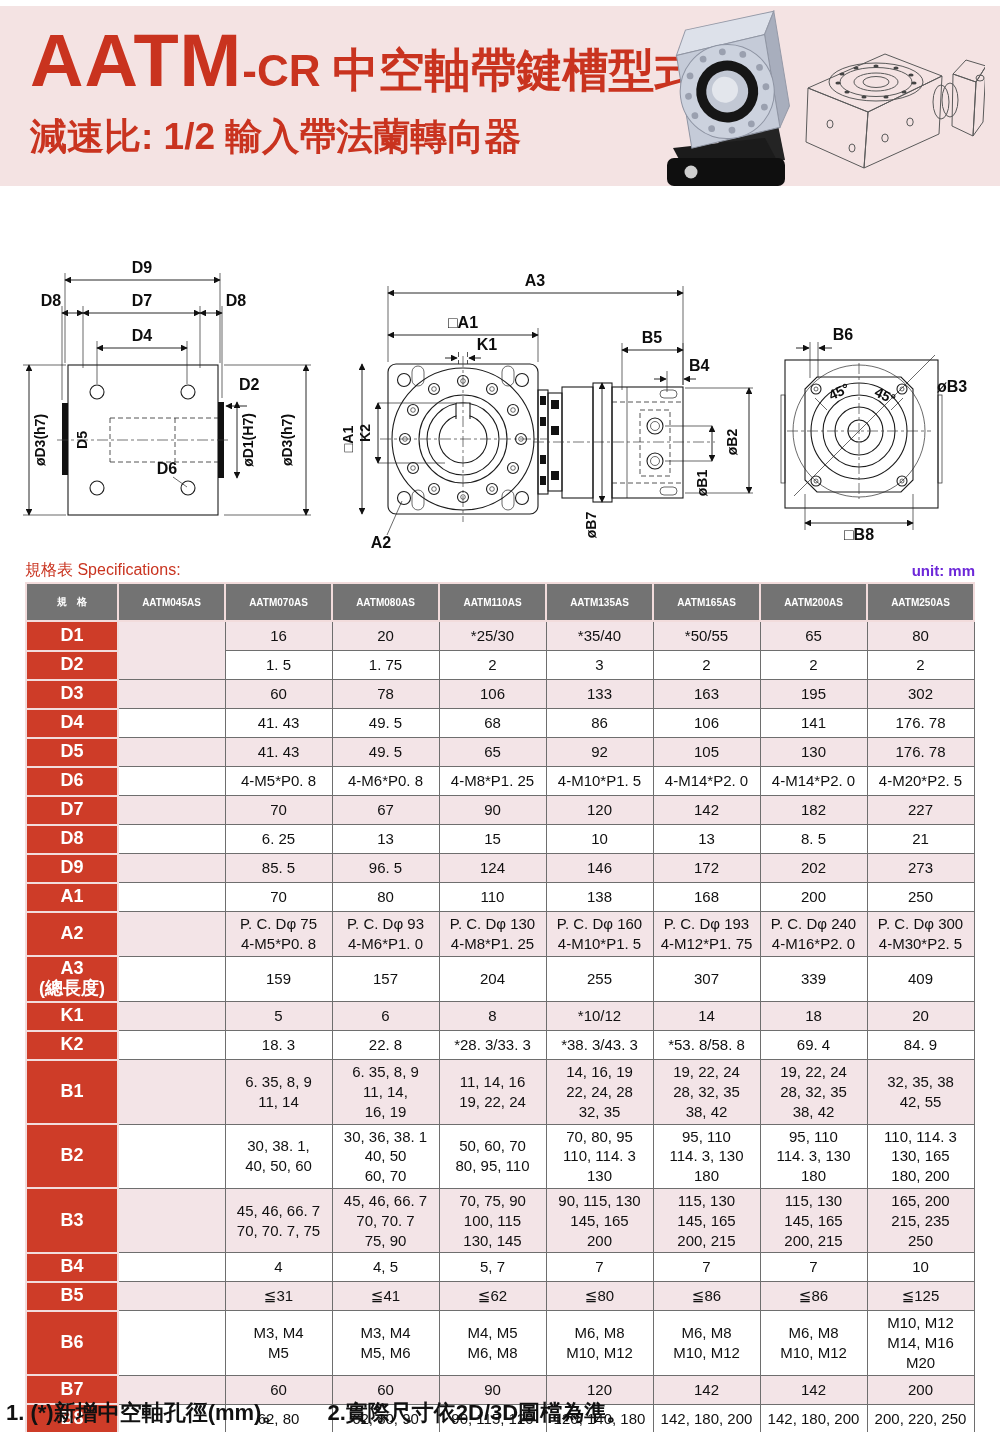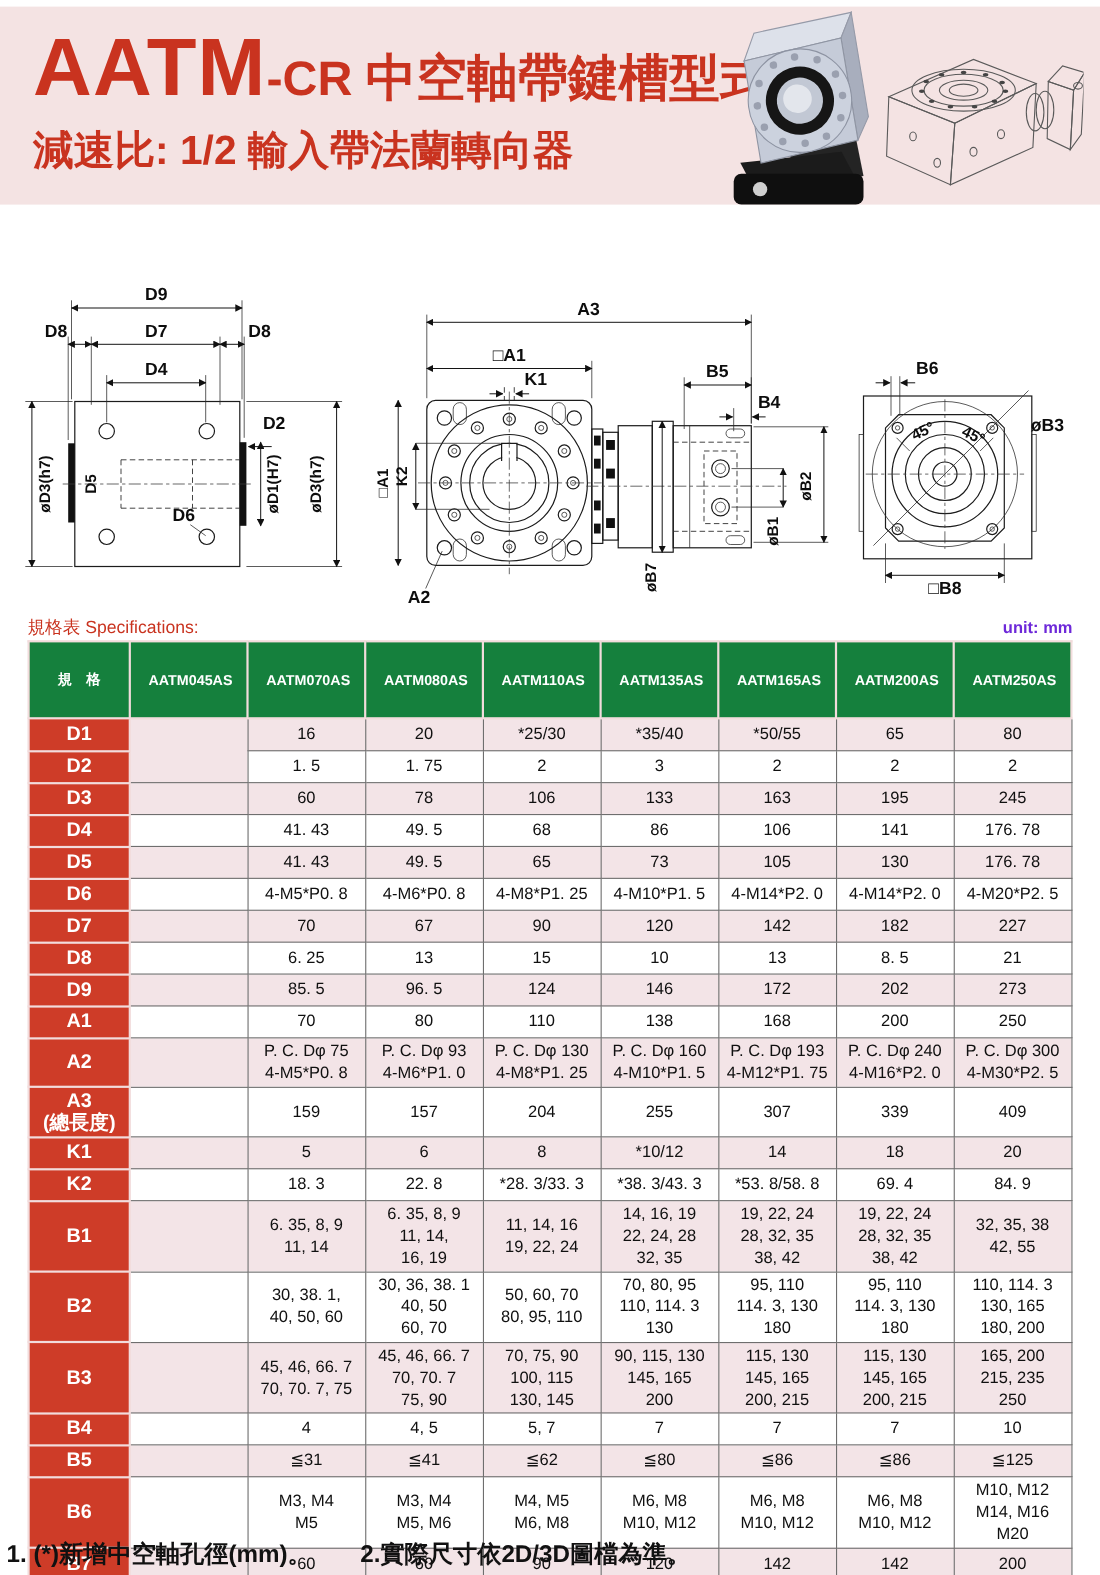--- a/index.html
+++ b/index.html
@@ -25,22 +25,22 @@
   .thin{stroke:#2a2a2a;stroke-width:0.7;fill:none;}
   .dash{stroke:#2a2a2a;stroke-width:0.8;fill:none;stroke-dasharray:5 3;}
   .cl{stroke:#3a3a3a;stroke-width:0.7;fill:none;stroke-dasharray:11 3 3 3;}
   .dim{stroke:#111;stroke-width:0.9;fill:none;}
   .blk{fill:#111;stroke:none;}
   text.dl{font-family:"Liberation Sans","DejaVu Sans",sans-serif;font-size:16px;font-weight:bold;fill:#0d0d0d;}
   text.dls{font-family:"Liberation Sans","DejaVu Sans",sans-serif;font-size:14px;font-weight:bold;fill:#0d0d0d;}
   
   table.spec{position:absolute;left:25px;top:582px;width:950px;border-collapse:collapse;table-layout:fixed;
              border:1px solid #a0372a;}
-  table.spec thead th{background:#15803d;color:#fff;font-size:13px;font-weight:bold;height:36px;
-             border:2px solid #f2dcdc;padding:16px;}
+  table.spec thead th{background:#737373;color:#fff;font-size:10px;font-weight:bold;height:36px;
+             border:2px solid #f2dcdc;padding:0;}
   table.spec tbody th{background:#ce3c28;color:#fff;font-size:18px;font-weight:bold;
              border:2px solid #f2dcdc;white-space:pre-line;line-height:1.1;padding:2px 0;}
   table.spec td{font-size:15px;color:#101010;text-align:center;border:1px solid #6e6e6e;
              white-space:pre-line;line-height:1.32;padding:2px 1px;height:24px;}
   .row-pink td{background:#f3e4e7;}
   .row-white td{background:#ffffff;}
   
   .footnotes{position:absolute;left:6px;top:1398px;display:flex;gap:44px;font-size:22px;
              font-weight:600;color:#111;white-space:nowrap;}
 </style>
@@ -400,40 +400,40 @@
         </tr>
         <tr class="row-pink">
           <th>D3</th>
           <td></td>
           <td>60</td>
           <td>78</td>
           <td>106</td>
           <td>133</td>
           <td>163</td>
           <td>195</td>
-          <td>245</td>
+          <td>302</td>
         </tr>
         <tr class="row-white">
           <th>D4</th>
           <td></td>
           <td>41. 43</td>
           <td>49. 5</td>
           <td>68</td>
           <td>86</td>
           <td>106</td>
           <td>141</td>
           <td>176. 78</td>
         </tr>
         <tr class="row-pink">
           <th>D5</th>
           <td></td>
           <td>41. 43</td>
           <td>49. 5</td>
           <td>65</td>
-          <td>73</td>
+          <td>92</td>
           <td>105</td>
           <td>130</td>
           <td>176. 78</td>
         </tr>
         <tr class="row-white">
           <th>D6</th>
           <td></td>
           <td>4-M5*P0. 8</td>
           <td>4-M6*P0. 8</td>
           <td>4-M8*P1. 25</td>

